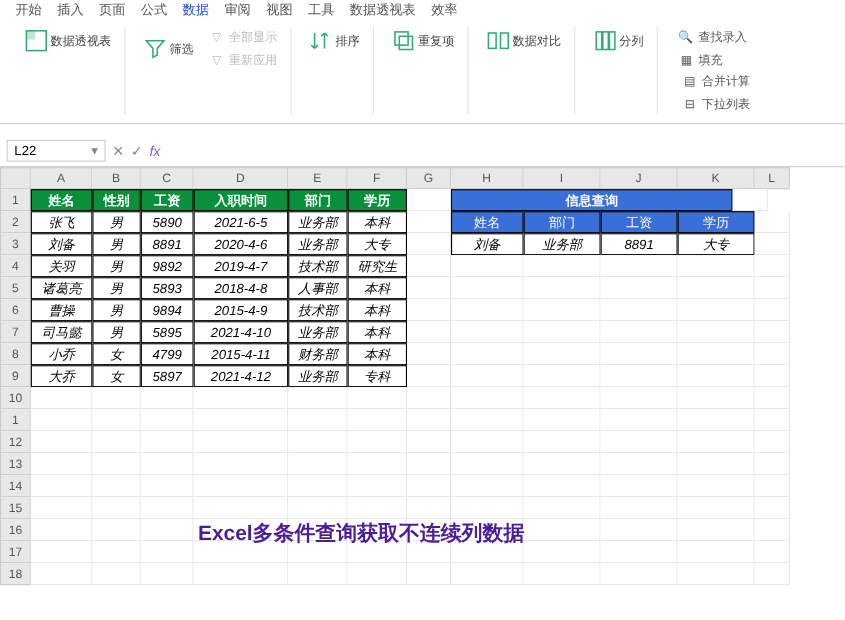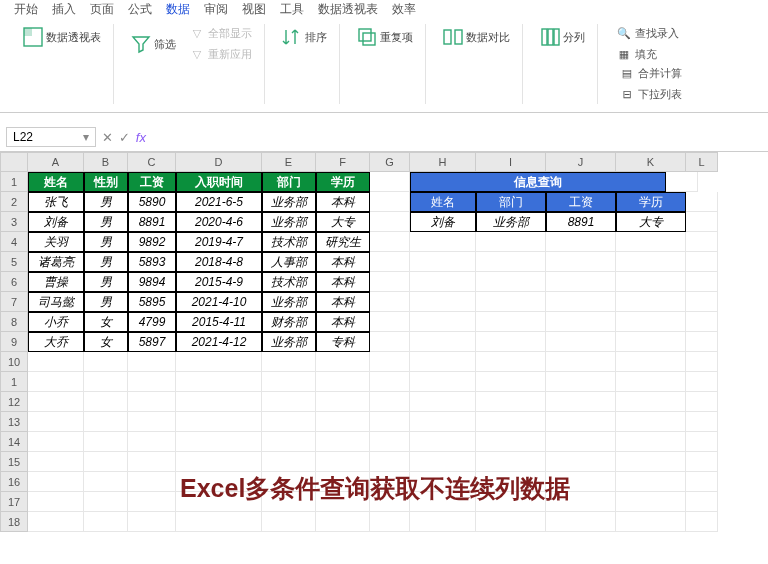--- a/index.html
+++ b/index.html
@@ -32,21 +32,21 @@
 .grid { position: relative; }
 .gridrow { display: flex; }
 .cell { height: 20px; border-right: 1px solid #e6e6e6; border-bottom: 1px solid #e6e6e6; background: #fff; display: flex; align-items: center; justify-content: center; font-size: 12px; overflow: hidden; white-space: nowrap; }
 .wA { width: 56px; } .wB { width: 44px; } .wC { width: 48px; } .wD { width: 86px; }
 .wE { width: 54px; } .wF { width: 54px; } .wG { width: 40px; } .wH { width: 66px; }
 .wI { width: 70px; } .wJ { width: 70px; } .wK { width: 70px; } .wL { width: 32px; }
 .hdr-green { background: #0a8f3c; color: #fff; font-weight: bold; border: 1px solid #000; }
 .hdr-blue { background: #3a6fd8; color: #fff; font-weight: bold; border: 1px solid #000; }
 .hdr-blue2 { background: #3a6fd8; color: #fff; border: 1px solid #000; }
 .bord { border: 1px solid #000; font-style: italic; }
-.title-text { color: #7f1d1d; font-weight: bold; font-size: 25px; position: absolute; left: 180px; top: 320px; white-space: nowrap; }
+.title-text { color: #4c1d95; font-weight: bold; font-size: 19px; position: absolute; left: 180px; top: 320px; white-space: nowrap; }
 svg { display: block; }
 </style>
 </head>
 <body>
 
 <div class="ribbon">
   <div class="tabs">
     <span>开始</span>
     <span>插入</span>
     <span>页面</span>

